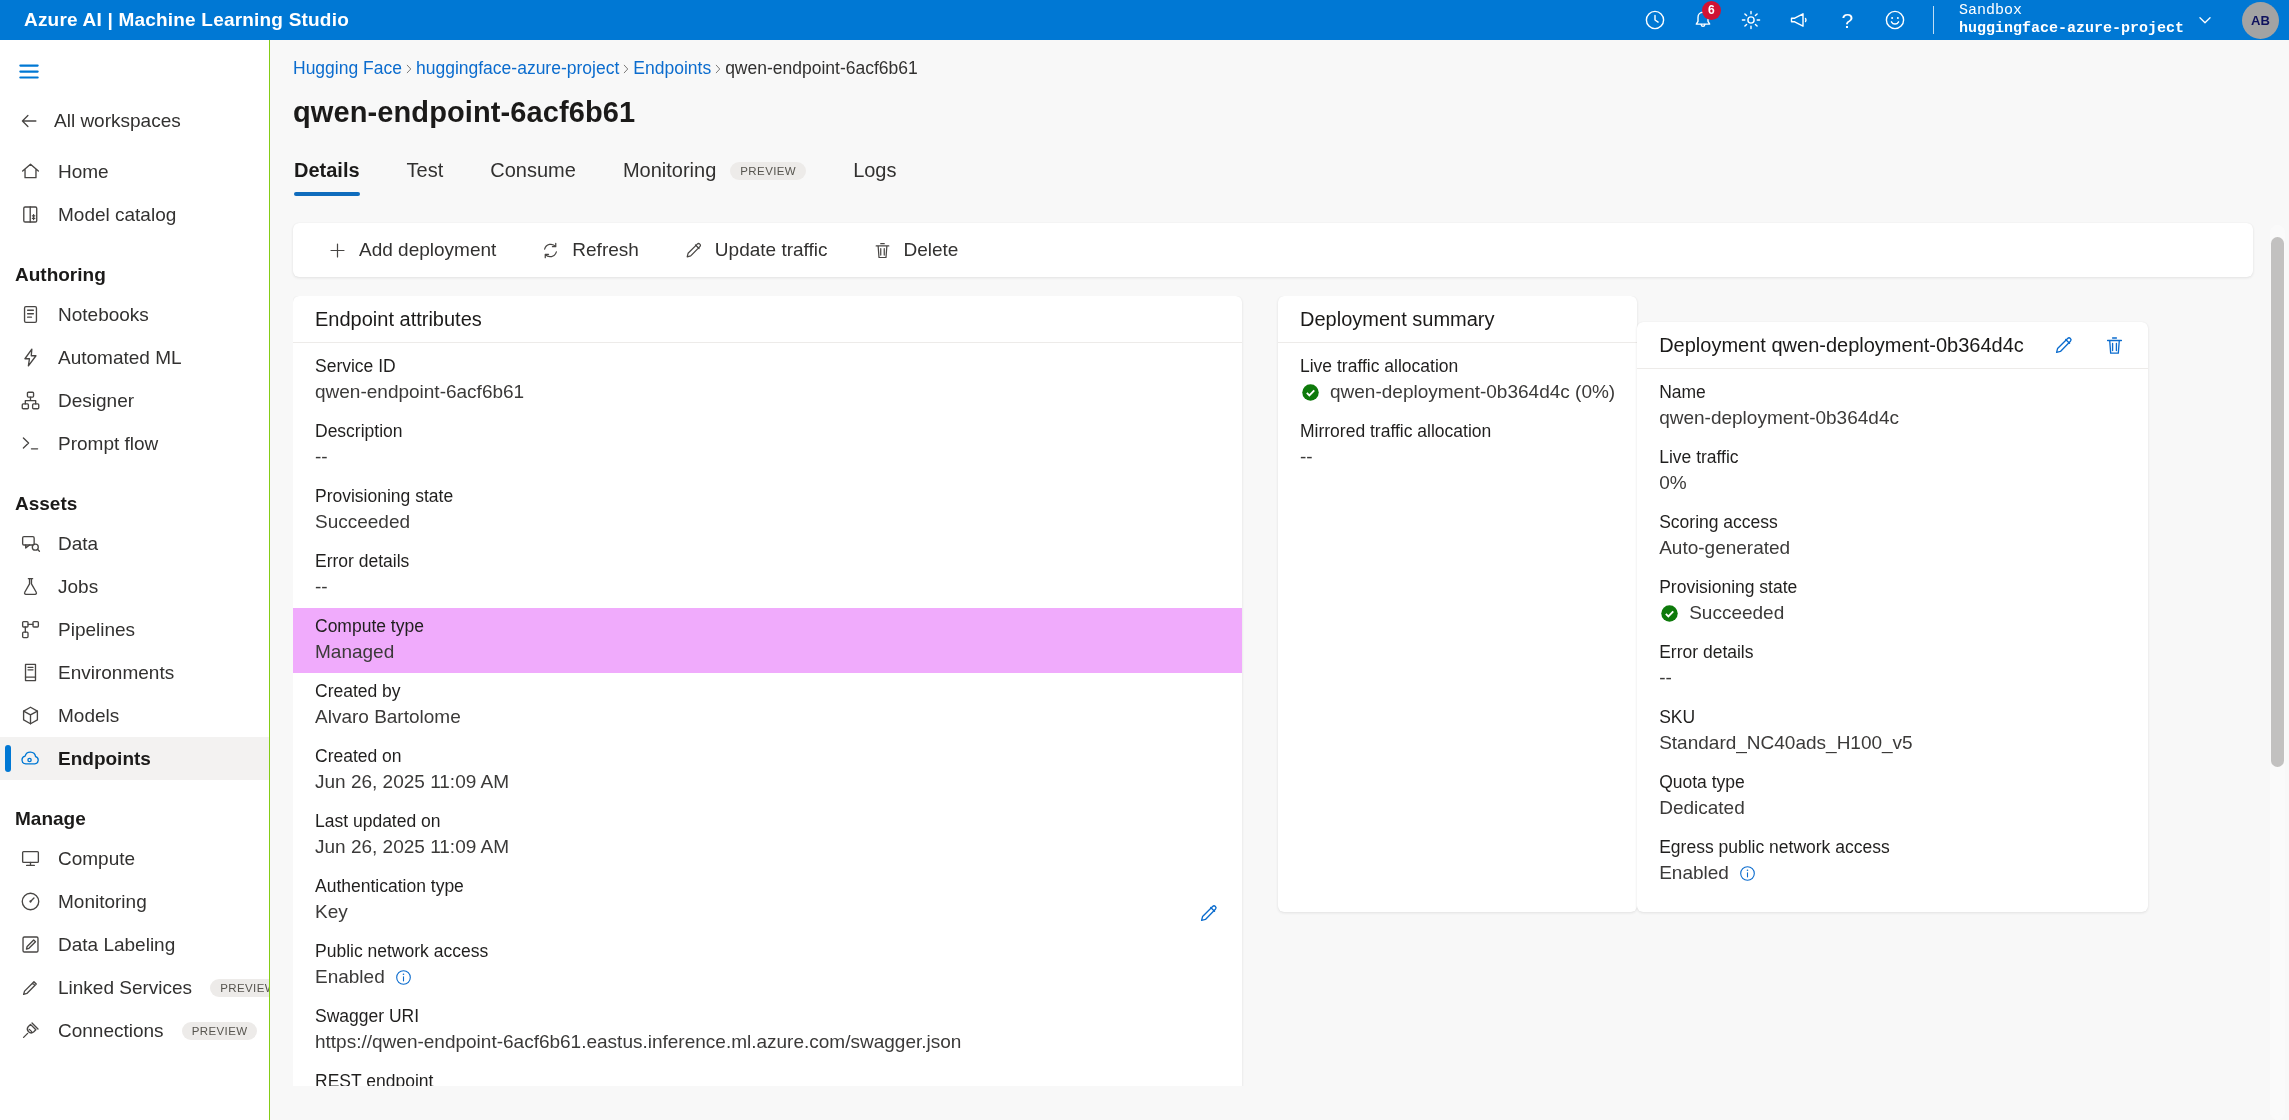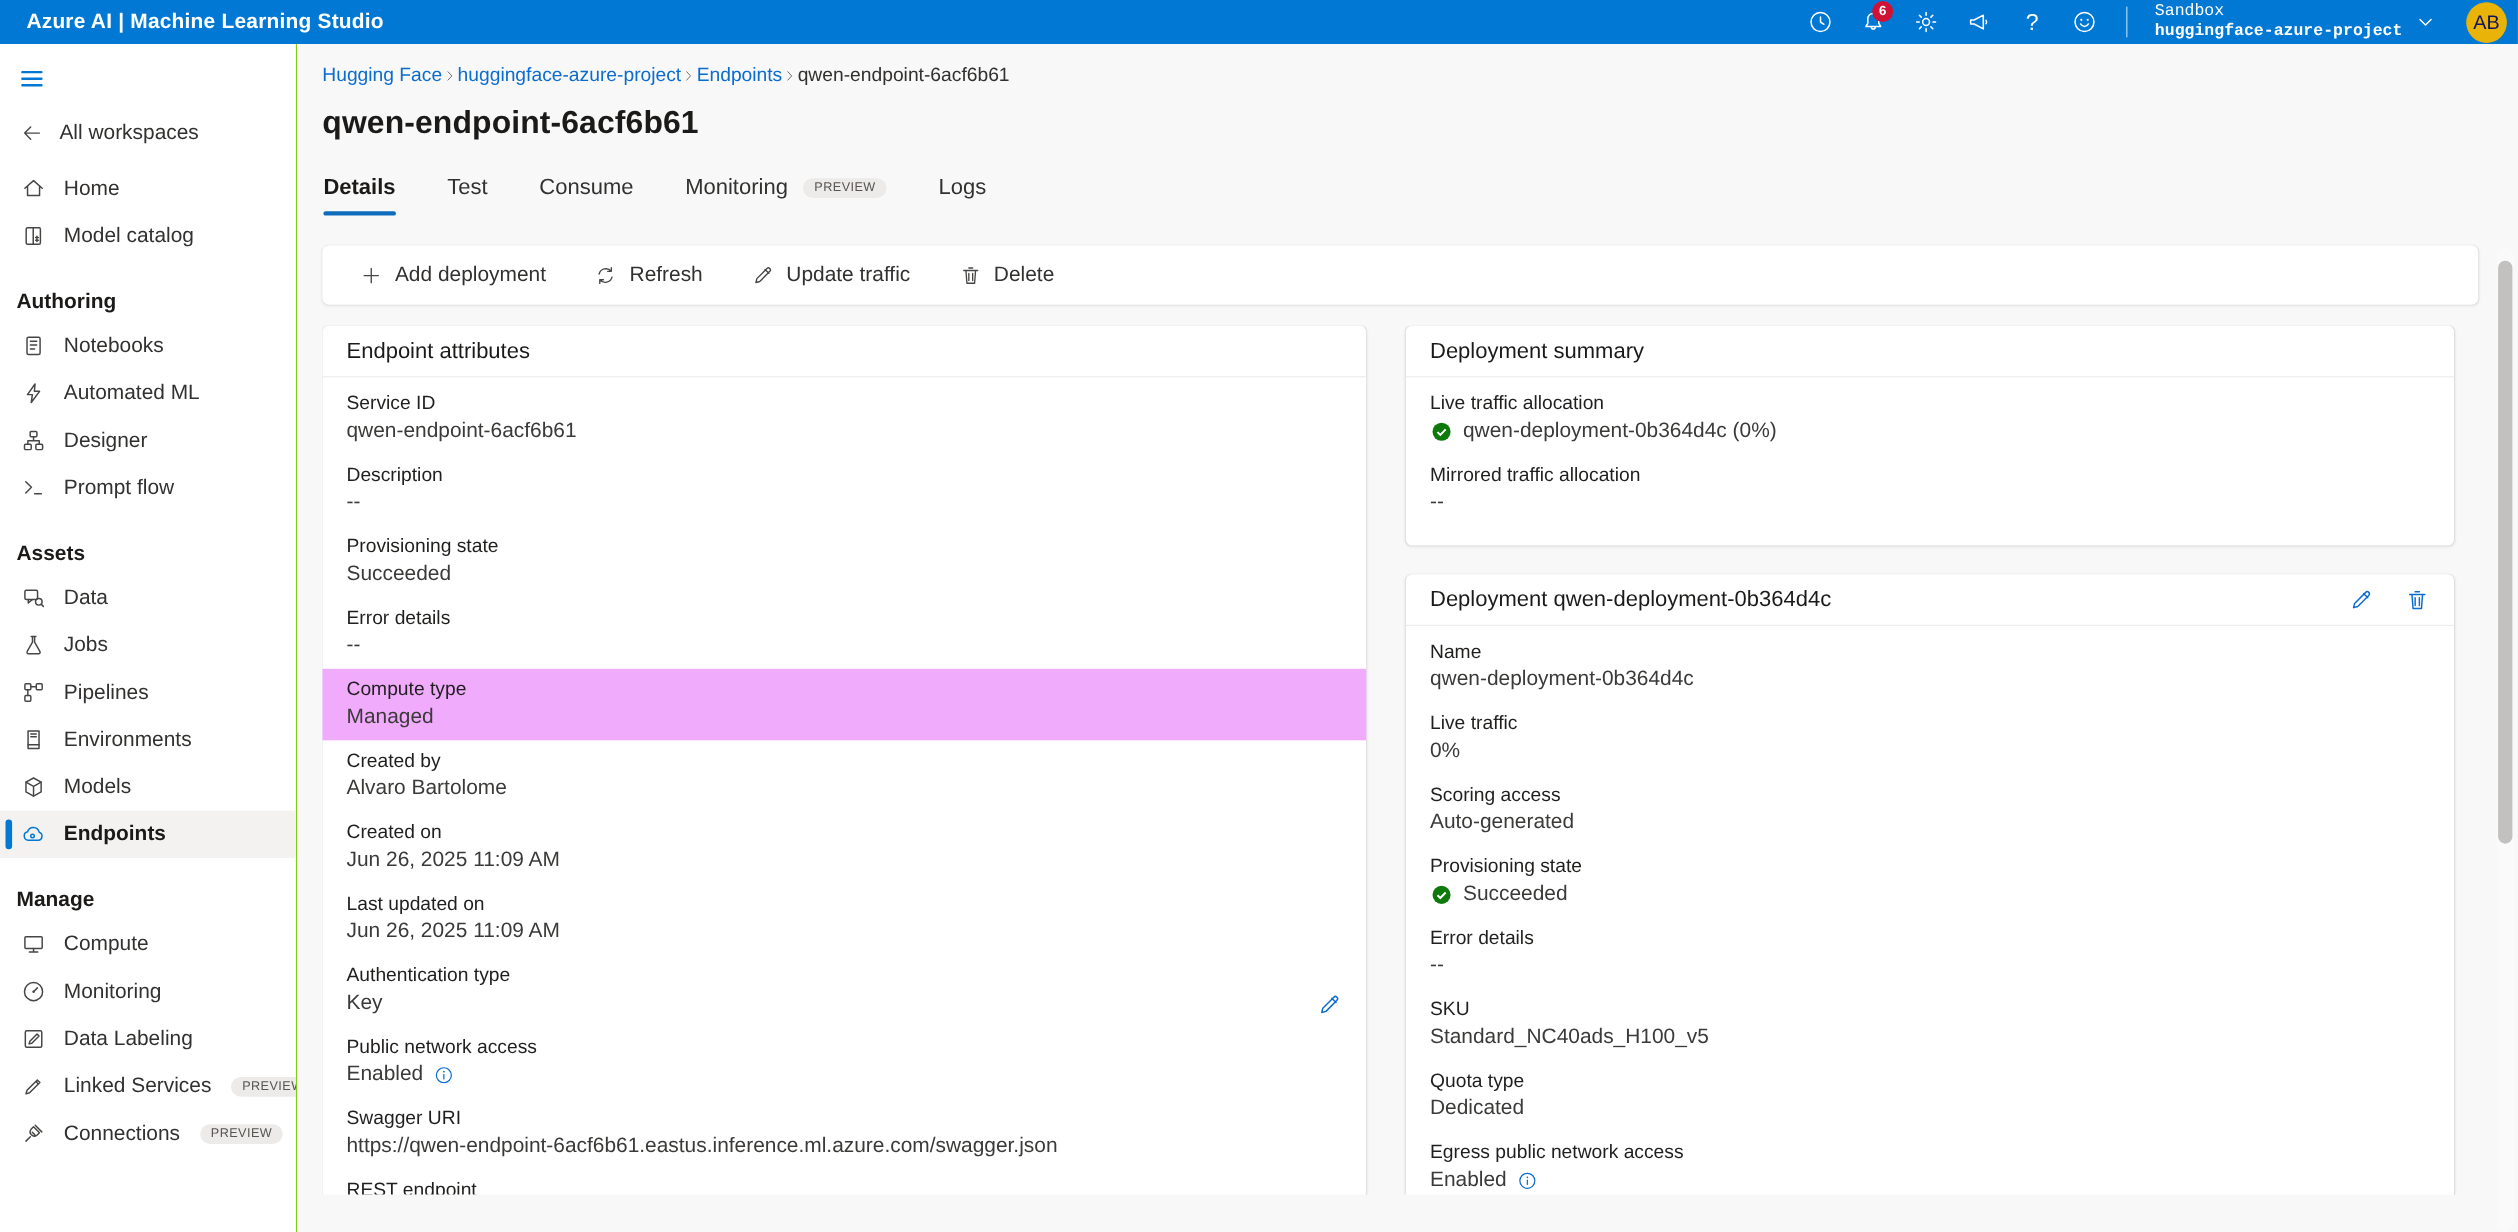--- a/index.html
+++ b/index.html
@@ -25,23 +25,23 @@
     position:absolute; top:-7px; left:11px; min-width:19px; height:19px; border-radius:10px;
     background:#d01334; color:#fff; font-size:12px; font-weight:700;
     display:flex; align-items:center; justify-content:center; padding:0 4px;
   }
   .tb-divider { width:1px; height:28px; background:rgba(255,255,255,.75); margin:0 2px; }
   .tenant { display:flex; flex-direction:column; line-height:1.2; margin-right:4px;font-family:Liberation Mono, monospace; }
   .tenant-env { font-size:15px; }
   .tenant-project { font-size:15px; font-weight:700; }
   .tb-chevron { width:22px; height:22px; color:#fff; margin:0 26px 0 6px; cursor:pointer; }
   .avatar {
-    width:37px; height:37px; border-radius:50%; background:#eab308; color:#10125e;
+    width:37px; height:37px; border-radius:50%; background:#a3a3a3; color:#10125e;
     display:flex; align-items:center; justify-content:center;
-    font-size:18px; font-weight:400; cursor:pointer; flex:0 0 auto; margin-right:2px;
+    font-size:13px; font-weight:700; cursor:pointer; flex:0 0 auto; margin-right:2px;
   }
 
   
   .app { display:flex; height:1080px; }
   .sidebar {
     width:270px; flex:0 0 270px; background:#ffffff; border-right:1px solid #84cc16;
     padding-top:16px; overflow:hidden;
   }
   .main { flex:1; position:relative; overflow:hidden; }
 
@@ -86,21 +86,21 @@
 
   
   .card { background:#fff; border-radius:6px; box-shadow:0 1px 3px rgba(0,0,0,.09), 0 0 1px rgba(0,0,0,.07); }
   .toolbar { margin:27px 0 0 23px; width:1960px; height:54px; display:flex; align-items:center; padding:0 12px; }
   .tool-btn { display:flex; align-items:center; gap:11px; padding:0 22px; height:40px; cursor:pointer; color:#323130; font-size:19px; border-radius:3px; }
   .tool-btn .t-ico { width:21px; height:21px; color:#484644; }
   .tool-btn .t-ico svg { width:21px; height:21px; }
 
   .columns { display:flex; gap:36px; margin:19px 0 0 23px; width:1960px; height:790px; overflow:hidden; align-items:flex-start; }
   .col-left { width:949px; flex:0 0 949px; }
-  .col-right { width:953px; flex:0 0 953px; display:flex; flex-direction:column; }
+  .col-right { width:953px; flex:0 0 953px; display:flex; flex-direction:row; }
 
   .card-header {
     height:47px; display:flex; align-items:center; padding:0 22px;
     border-bottom:1px solid #edebe9; font-size:20px; color:#1b1a19;
   }
   .card-header .spacer { flex:1; }
   .hdr-action { width:23px; height:23px; color:#0b6cce; cursor:pointer; margin-left:28px; }
   .hdr-action svg { width:23px; height:23px; }
   .card-body { padding:5px 22px 18px; }
 

